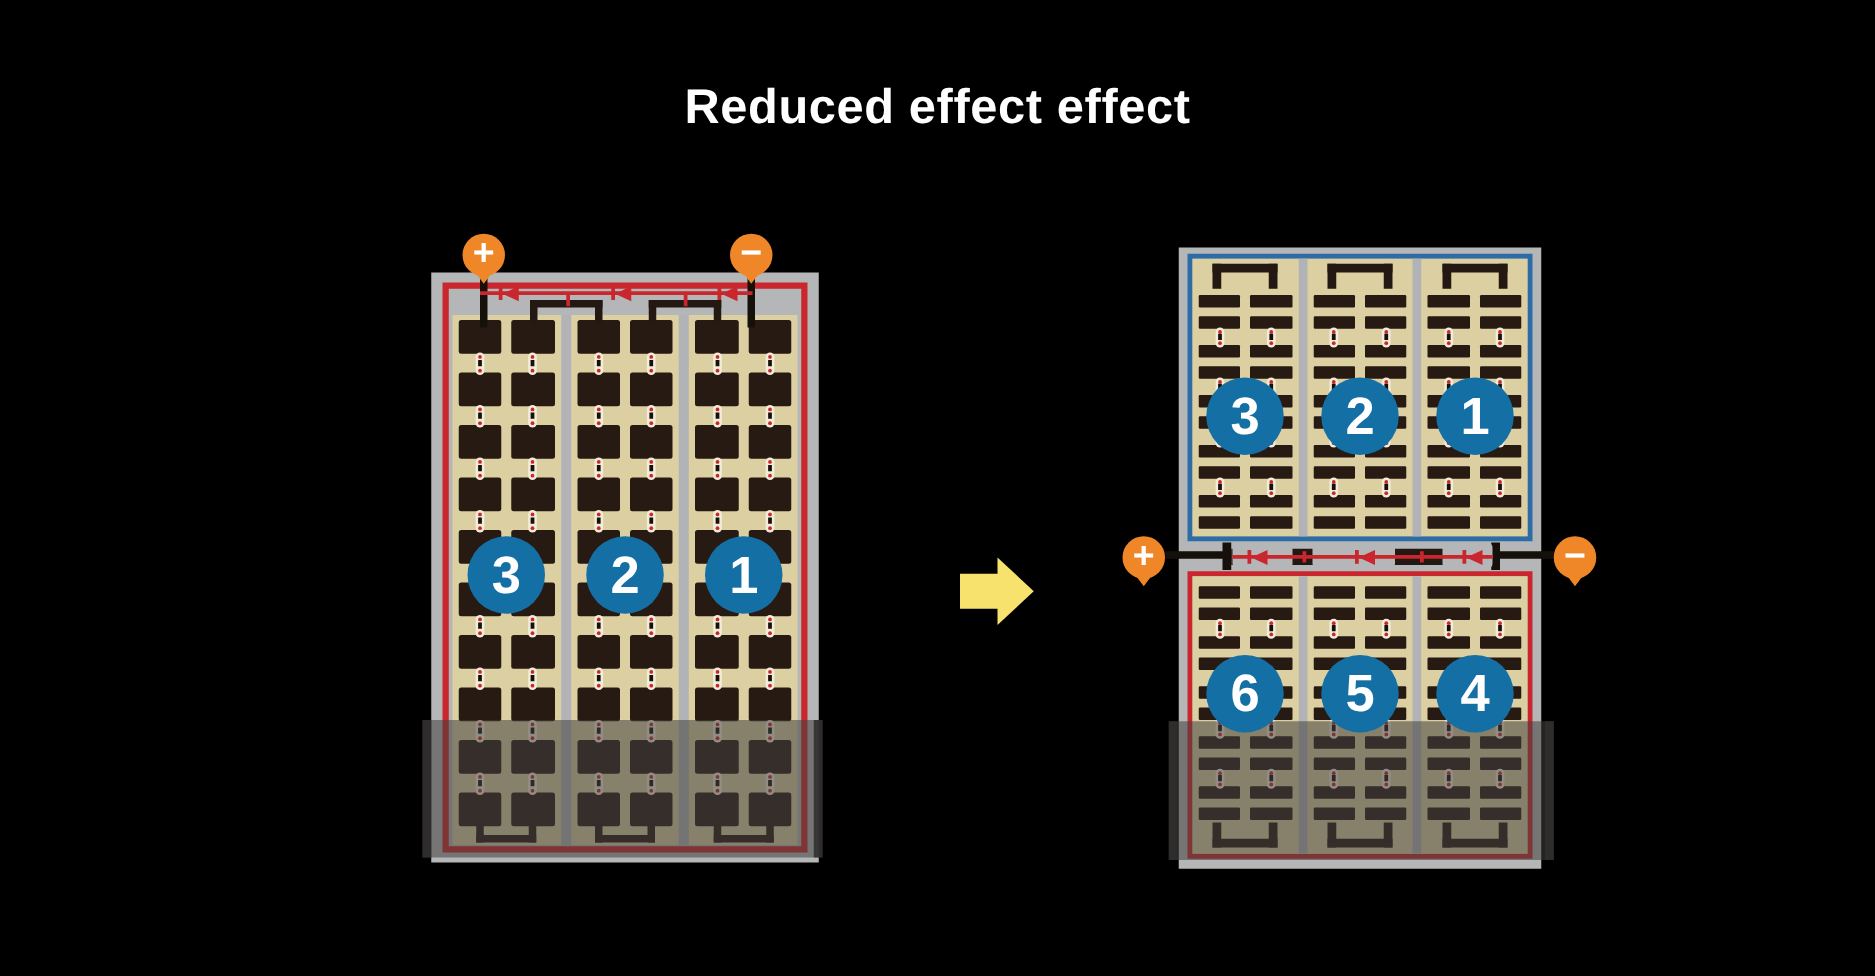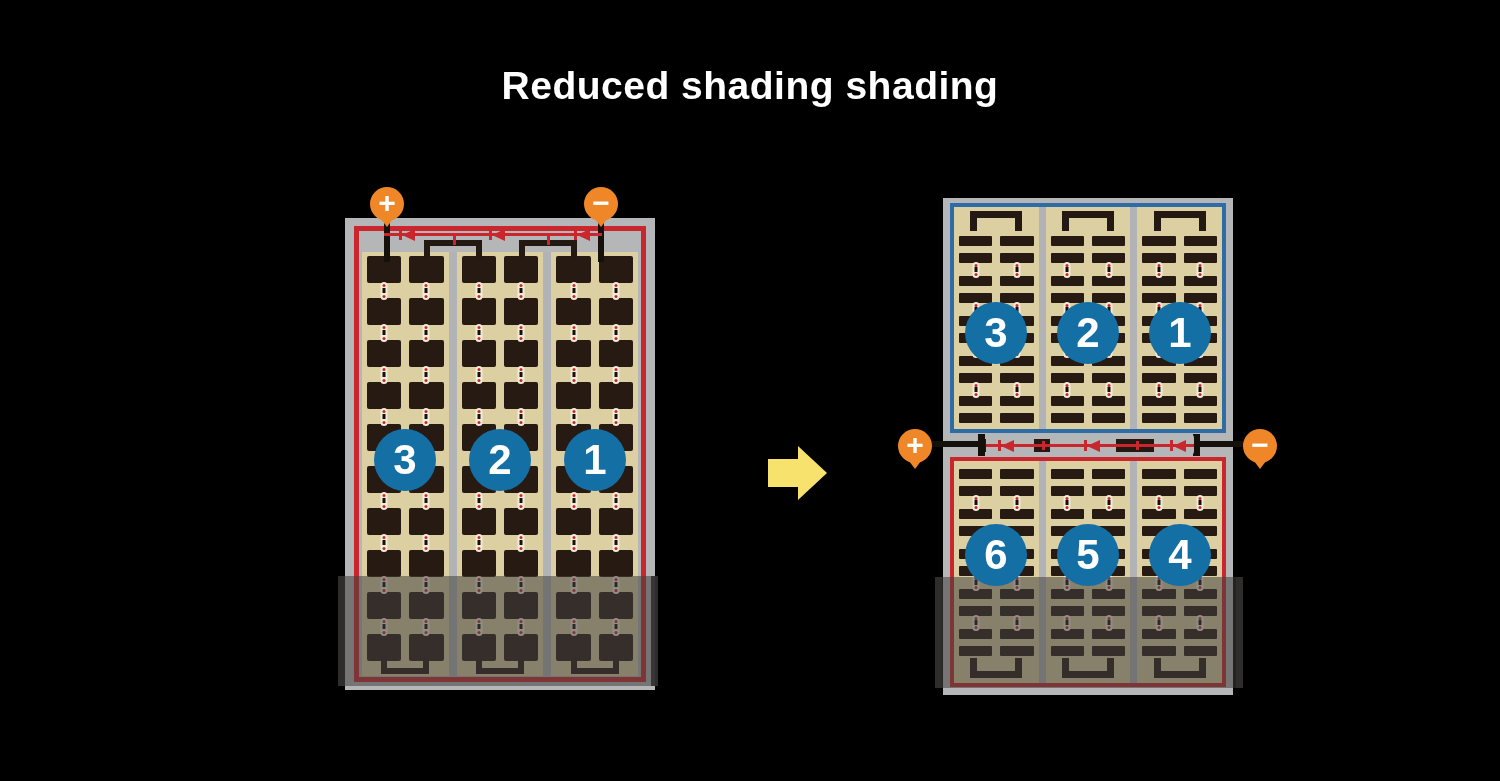--- a/index.html
+++ b/index.html
@@ -95,21 +95,21 @@
   .arrow-shaft{position:absolute;left:768px;top:459px;width:31px;height:28px;background:var(--arrow,#f7e26e)}
   .arrow-head{position:absolute;left:798px;top:446px;width:0;height:0;
               border-top:27px solid transparent;border-bottom:27px solid transparent;
               border-left:29px solid var(--arrow,#f7e26e)}
 </style>
 </head>
 <body>
 
 <div id="stage">
 
-  <div class="title">Reduced shading shading</div>
+  <div class="title">Reduced effect effect</div>
 
   <div class="frame" id="lp">
     <div class="red-rect" id="lp-red"></div>
     <div class="tan" id="lp-tan">
         <div class="string-col">
           <div class="cellrow">
             <div class="cell"></div>
             <div class="cell"></div>
           </div>
           <div class="cellrow">

